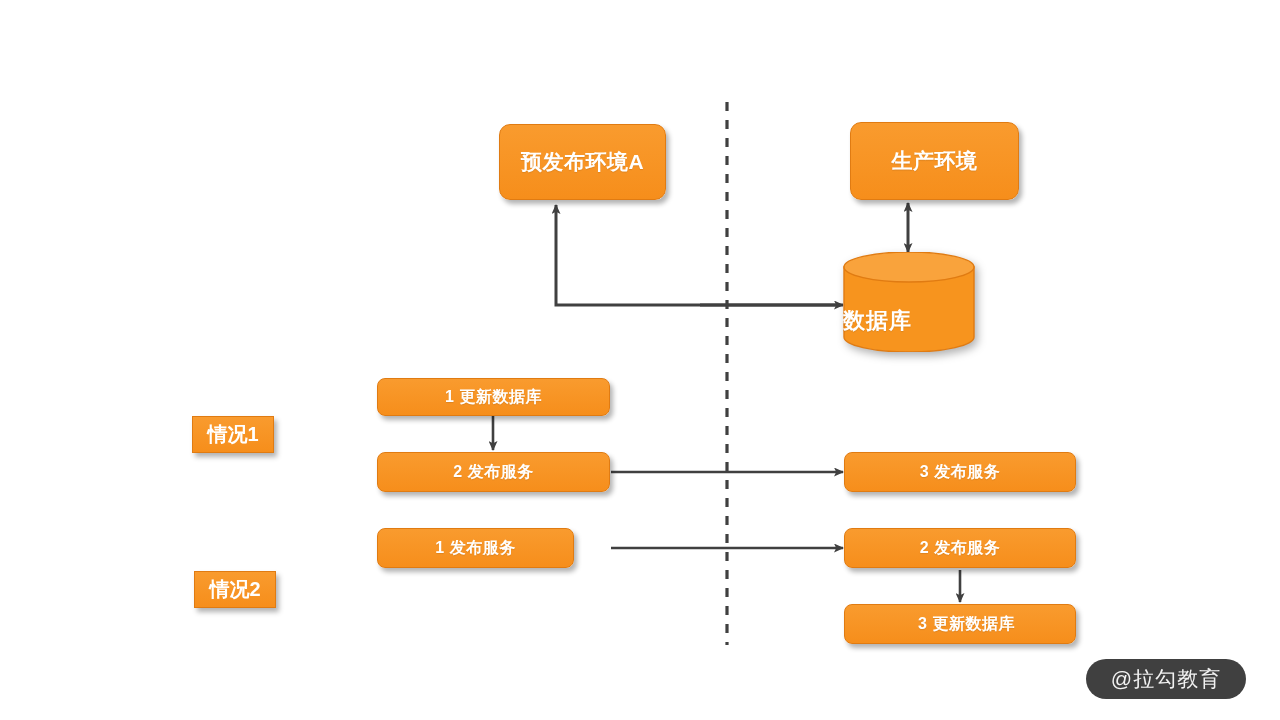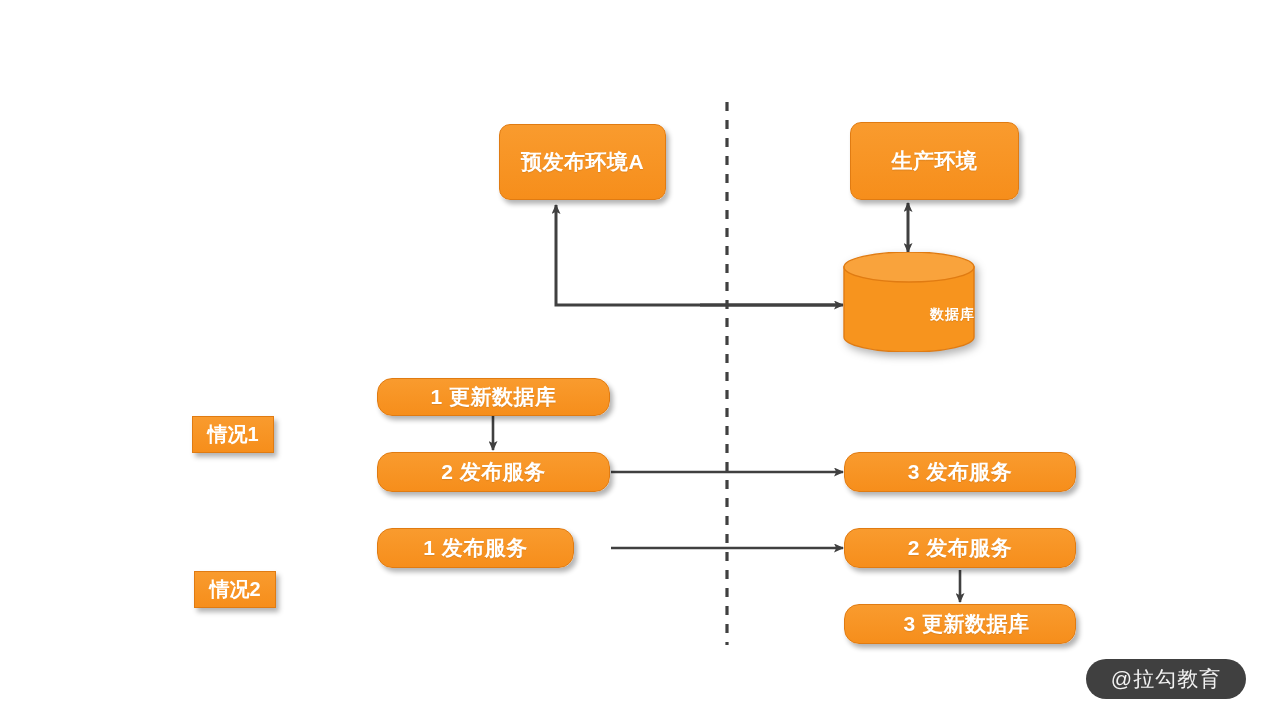--- a/index.html
+++ b/index.html
@@ -43,22 +43,22 @@
     box-shadow: 3px 4px 5px rgba(0,0,0,0.30);
     text-shadow: 0 1px 1px rgba(0,0,0,0.10);
     z-index: 3;
   }
   .node.env {
     font-size: 21px;
     border-radius: 11px;
     margin-left: 26px;
   }
   .node.step {
-    font-size: 21px;
-    border-radius: 15px;
+    font-size: 16px;
+    border-radius: 8px;
   }
   .badge {
     position: absolute;
     box-sizing: border-box;
     background: linear-gradient(180deg, #F99B2E 0%, #F68E1B 100%);
     border: 1px solid #E07B12;
     border-radius: 0;
     color: #ffffff;
     display: flex;
     align-items: center;
@@ -71,24 +71,24 @@
   
   .cylinder {
     position: absolute;
     z-index: 3;
     filter: drop-shadow(3px 4px 4px rgba(0,0,0,0.30));
   }
   .cylinder .cyl-label {
     position: absolute;
     left: 0;
     width: 100%;
-    text-align: right;
+    text-align: left;
     color: #ffffff;
     font-weight: bold;
-    font-size: 14px;
+    font-size: 22px;
     letter-spacing: 1px;
     text-shadow: 0 1px 1px rgba(0,0,0,0.10);
   }
   
   .watermark {
     position: absolute;
     display: flex;
     align-items: center;
     justify-content: center;
     background: #404040;

